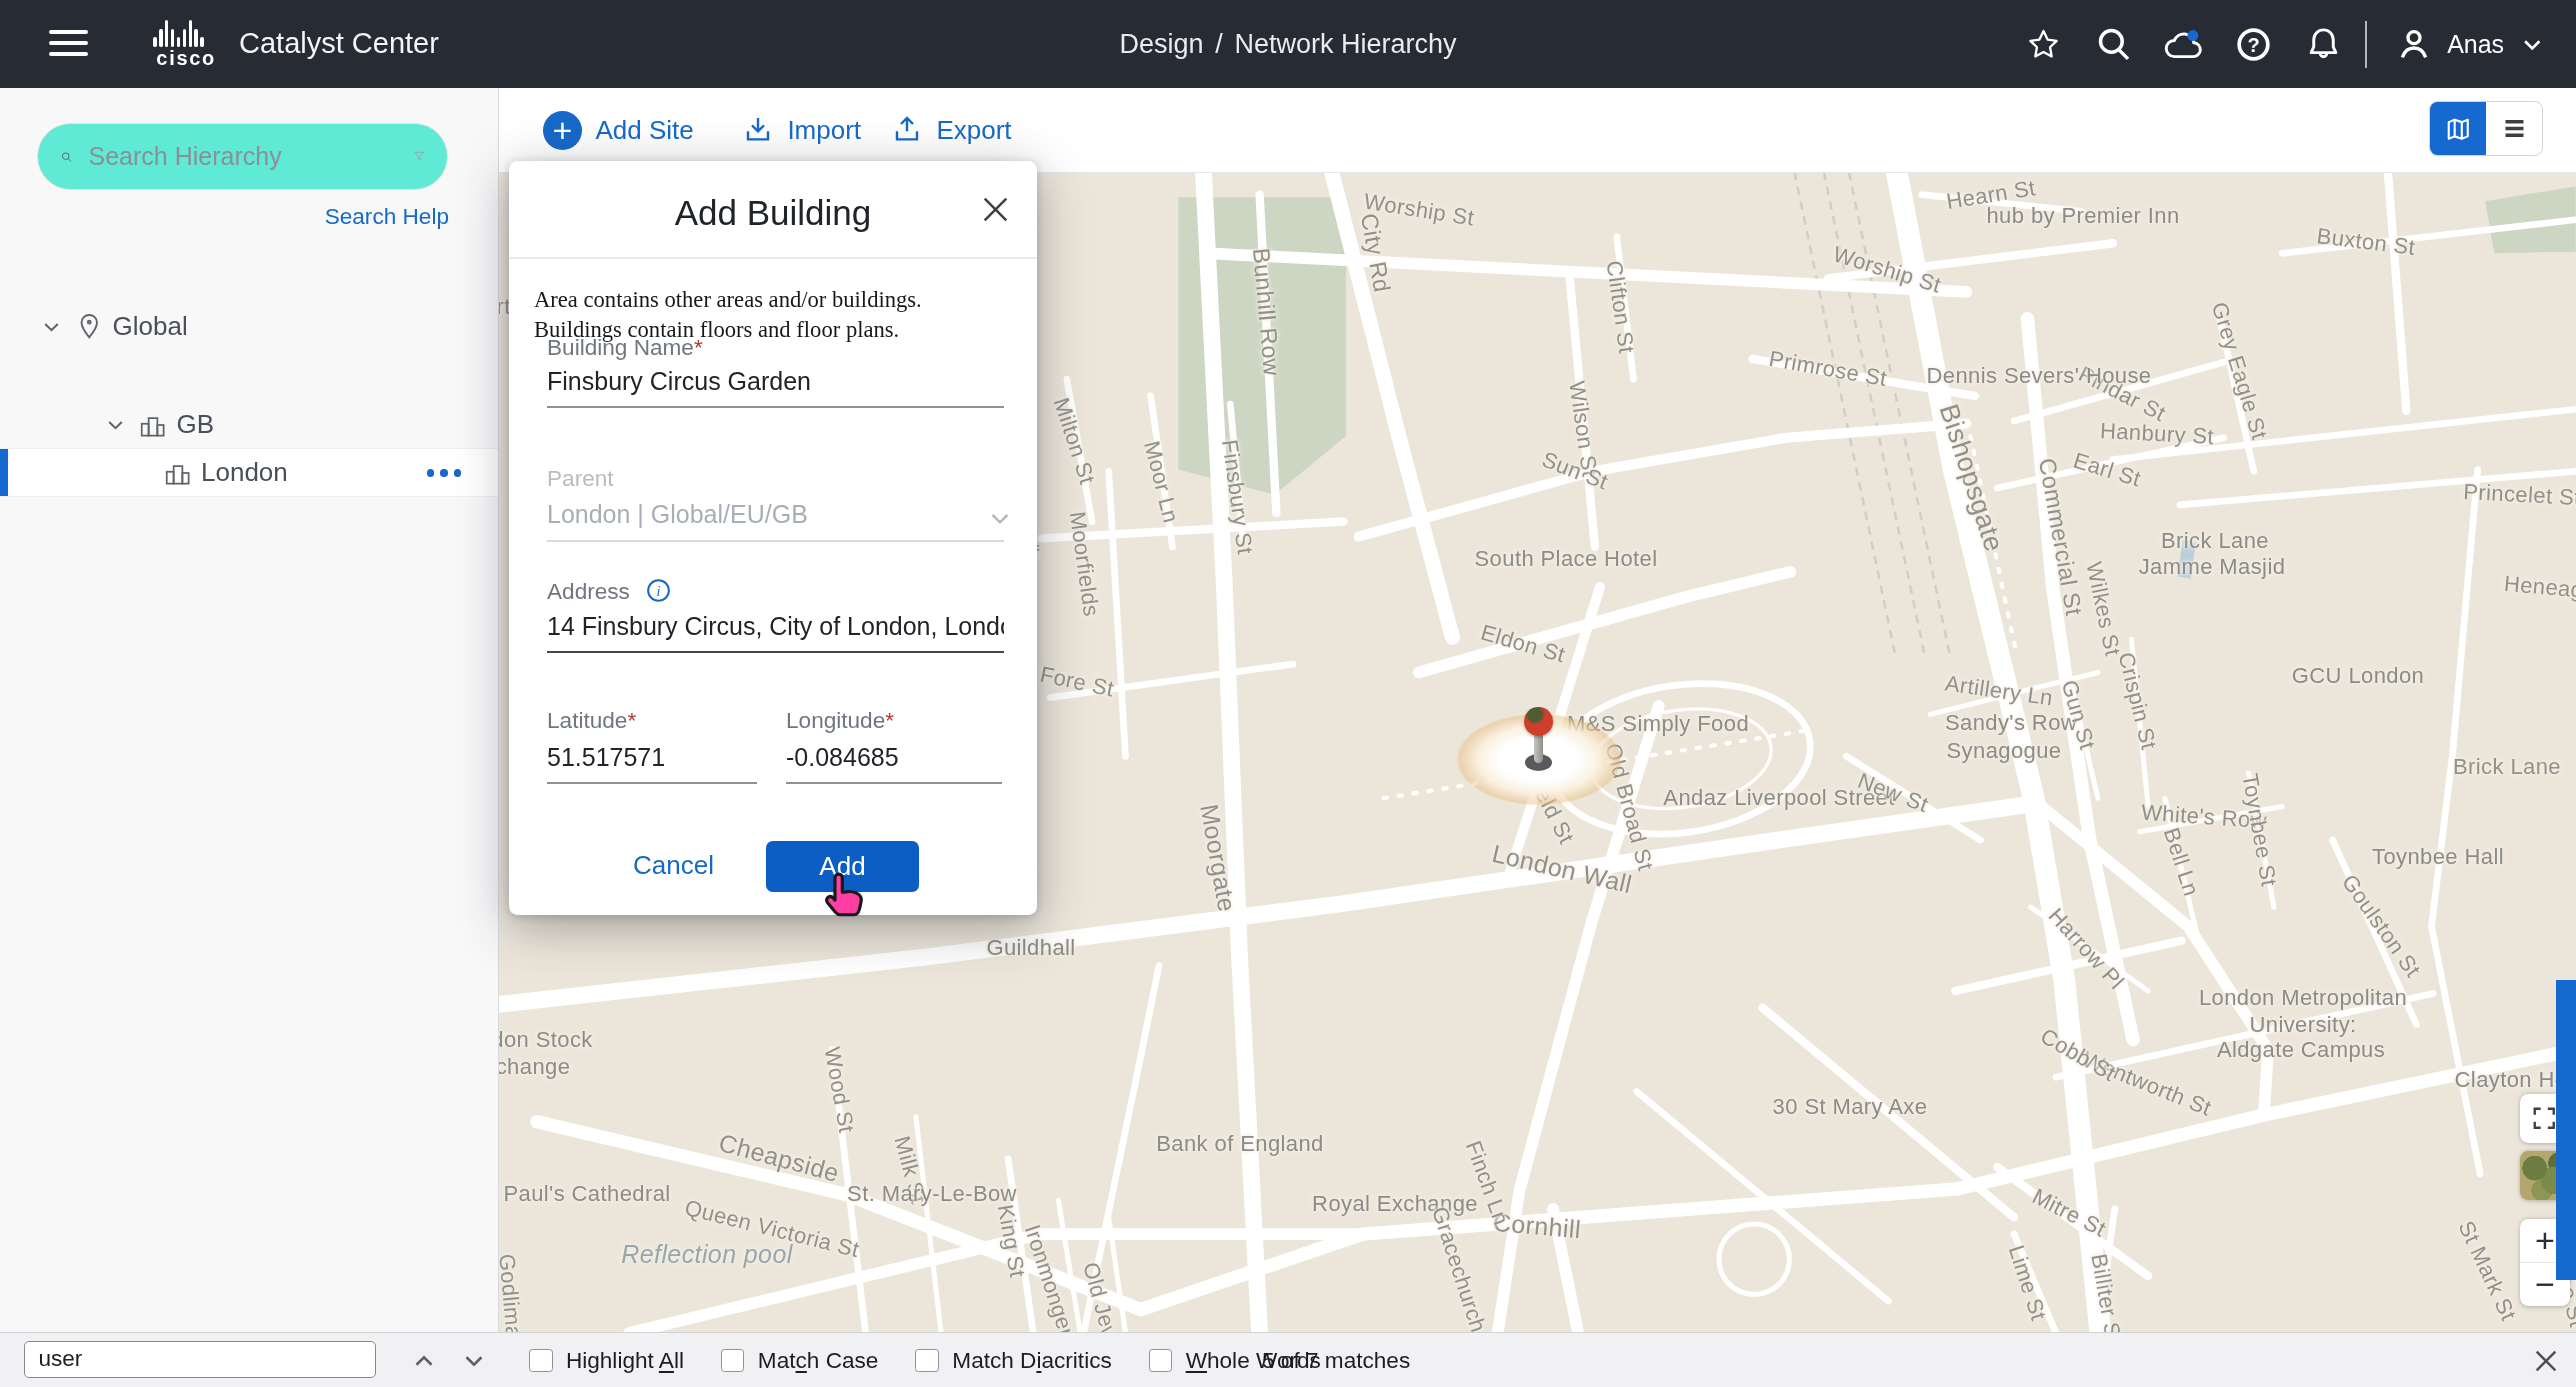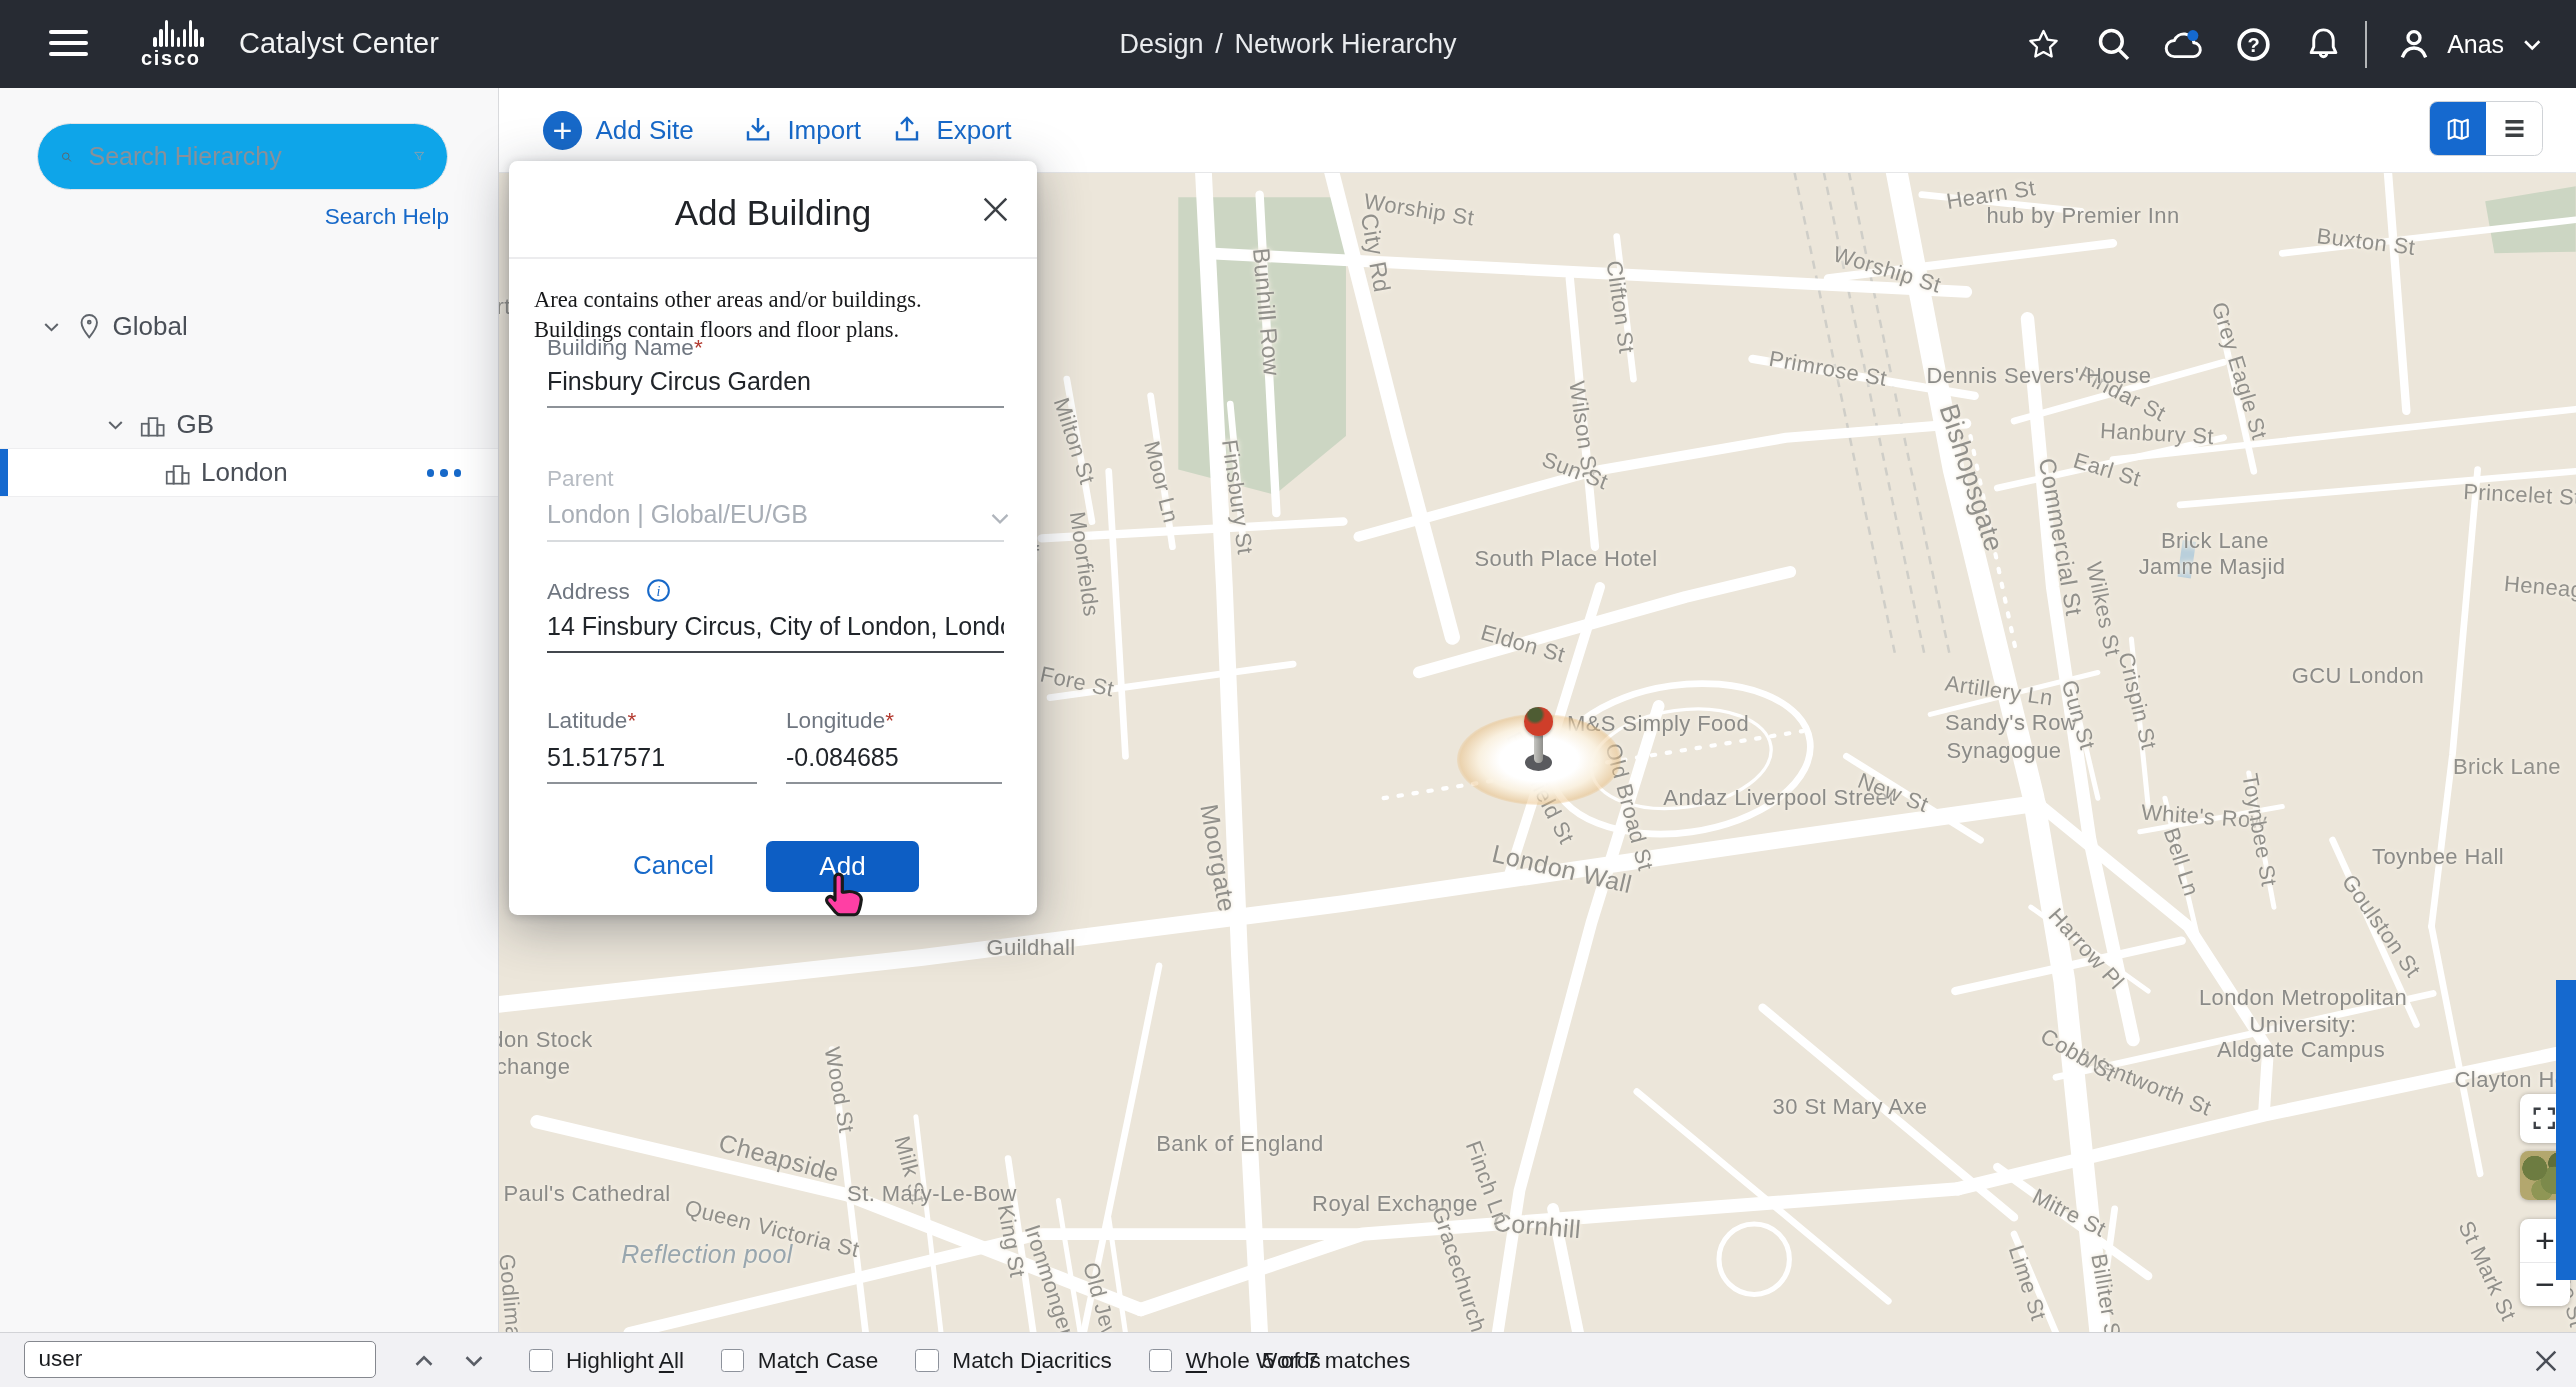--- a/index.html
+++ b/index.html
@@ -2,35 +2,35 @@
 <html style="font-size:13.4px"><head>
 <meta charset="utf-8">
 <style>
   html,body{margin:0;padding:0;background:#888;}
   #app{position:relative;width:2576px;height:1388px;overflow:hidden;background:#fff;
        font-family:"Liberation Sans",sans-serif;-webkit-font-smoothing:antialiased;}
   
   #topnav{position:absolute;left:0;top:0;width:2576px;height:88px;background:#272b33;z-index:30;}
   #hamburger{position:absolute;left:49px;top:30px;width:39px;height:28.5px;cursor:pointer;}
   #hamburger span{display:block;width:39px;height:4.2px;background:#fff;border-radius:2.5px;margin-bottom:6.7px;}
-  #cisco-logo{position:absolute;left:141px;top:15px;width:75px;height:59px;text-align:left;}
+  #cisco-logo{position:absolute;left:141px;top:15px;width:75px;height:59px;text-align:right;}
   #cisco-logo .bars{display:flex;align-items:flex-end;justify-content:center;height:32px;gap:2.5px;}
   #cisco-logo .bars i{display:block;width:3.4px;background:#fff;border-radius:1.7px;}
   #cisco-logo .word{color:#fff;font-size:20px;font-weight:bold;letter-spacing:1.7px;line-height:22px;}
   #nav-title{position:absolute;left:239px;top:27px;font-size:29px;color:#f4f5f6;font-weight:400;}
   #breadcrumb{position:absolute;left:0;top:0;width:2576px;height:88px;display:flex;align-items:center;justify-content:center;
       font-size:27px;color:#e9ebee;gap:11.7px;}
   .navicons{position:absolute;top:0;height:88px;display:flex;align-items:center;}
   .icx{width:70px;display:flex;align-items:center;justify-content:center;cursor:pointer;}
   #nav-divider{width:1.7px;height:47px;background:rgba(255,255,255,.65);margin:0 6.7px;}
   #nav-user{display:flex;align-items:center;gap:13.4px;cursor:pointer;padding-left:20px;}
   #nav-user .uname{color:#fff;font-size:25px;}
   
   #sidebar{position:absolute;left:0;top:88px;width:498px;height:1244px;background:#f8f8f9;border-right:0.8px solid #d9dadd;z-index:5;}
-  #hier-search{position:absolute;left:37px;top:35px;width:411px;height:67px;background:#0ea5e9;border:1.7px solid #e3e4e7;
+  #hier-search{position:absolute;left:37px;top:35px;width:411px;height:67px;background:#5eead4;border:1.7px solid #e3e4e7;
       border-radius:37px;display:flex;align-items:center;box-sizing:border-box;padding:0 22px;}
   #hier-search input{border:none;outline:none;font-size:25px;color:#3c4046;flex:1;margin-left:13.4px;background:transparent;
       font-family:"Liberation Sans",sans-serif;}
   #hier-search input::placeholder{color:#8a9099;}
   #search-help{position:absolute;right:49px;top:116px;color:#1769c9;font-size:22.6px;cursor:pointer;}
   .trow{position:absolute;left:0;width:498px;height:47px;display:flex;align-items:center;font-size:26px;color:#4a4f57;cursor:pointer;}
   .trow .chev{display:inline-flex;width:28.5px;justify-content:center;}
   .trow .ticon{display:inline-flex;width:37px;justify-content:center;margin:0 5px;}
   #row-london{background:#fff;height:47px;box-shadow:0 0.8px 0 #ececee,0 -0.8px 0 #ececee;}
   #row-london .selbar{position:absolute;left:0;top:0;width:7.5px;height:47px;background:#1569cf;}

